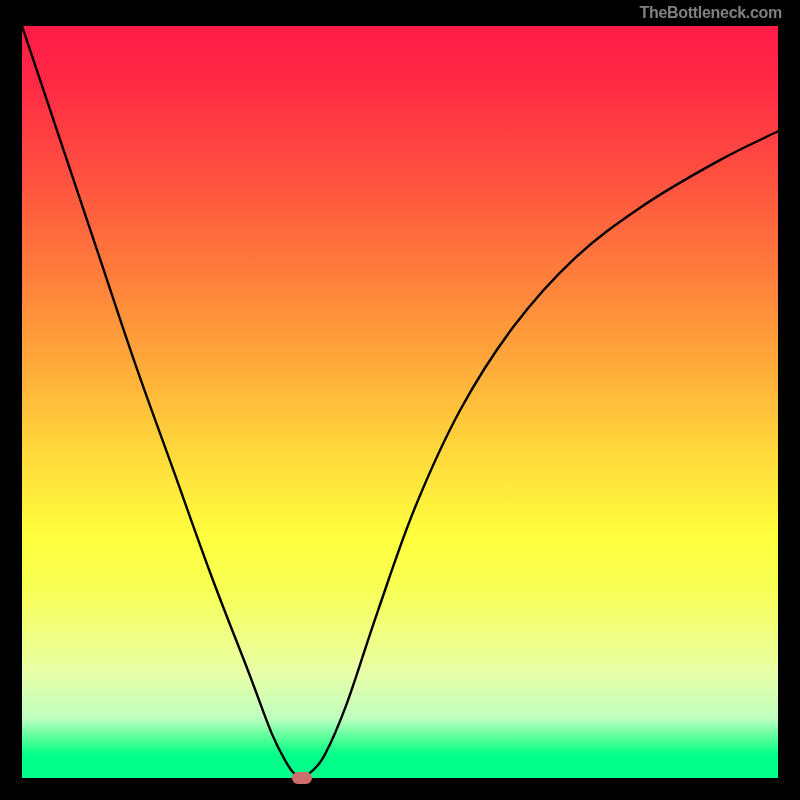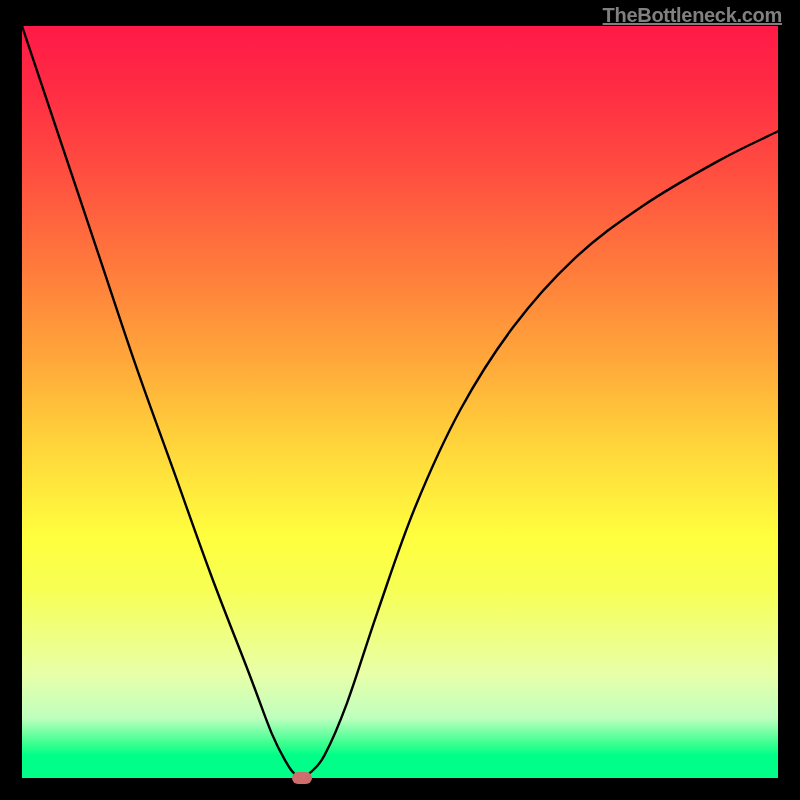--- a/index.html
+++ b/index.html
@@ -8,26 +8,25 @@
     position: relative;
     width: 800px;
     height: 800px;
     background: #000;
   }
   .attribution {
     position: absolute;
     top: 4px;
     right: 18px;
     font-family: Arial, Helvetica, sans-serif;
-    font-size: 20px;
+    font-size: 16px;
     font-weight: bold;
     color: #808080;
     letter-spacing: -0.3px;
     z-index: 5;
-    text-decoration: underline;
   }
   .plot {
     position: absolute;
     left: 22px;
     top: 26px;
     width: 756px;
     height: 752px;
     background: linear-gradient(to bottom,
       #ff1a47 0%,
       #ff2b44 8%,

